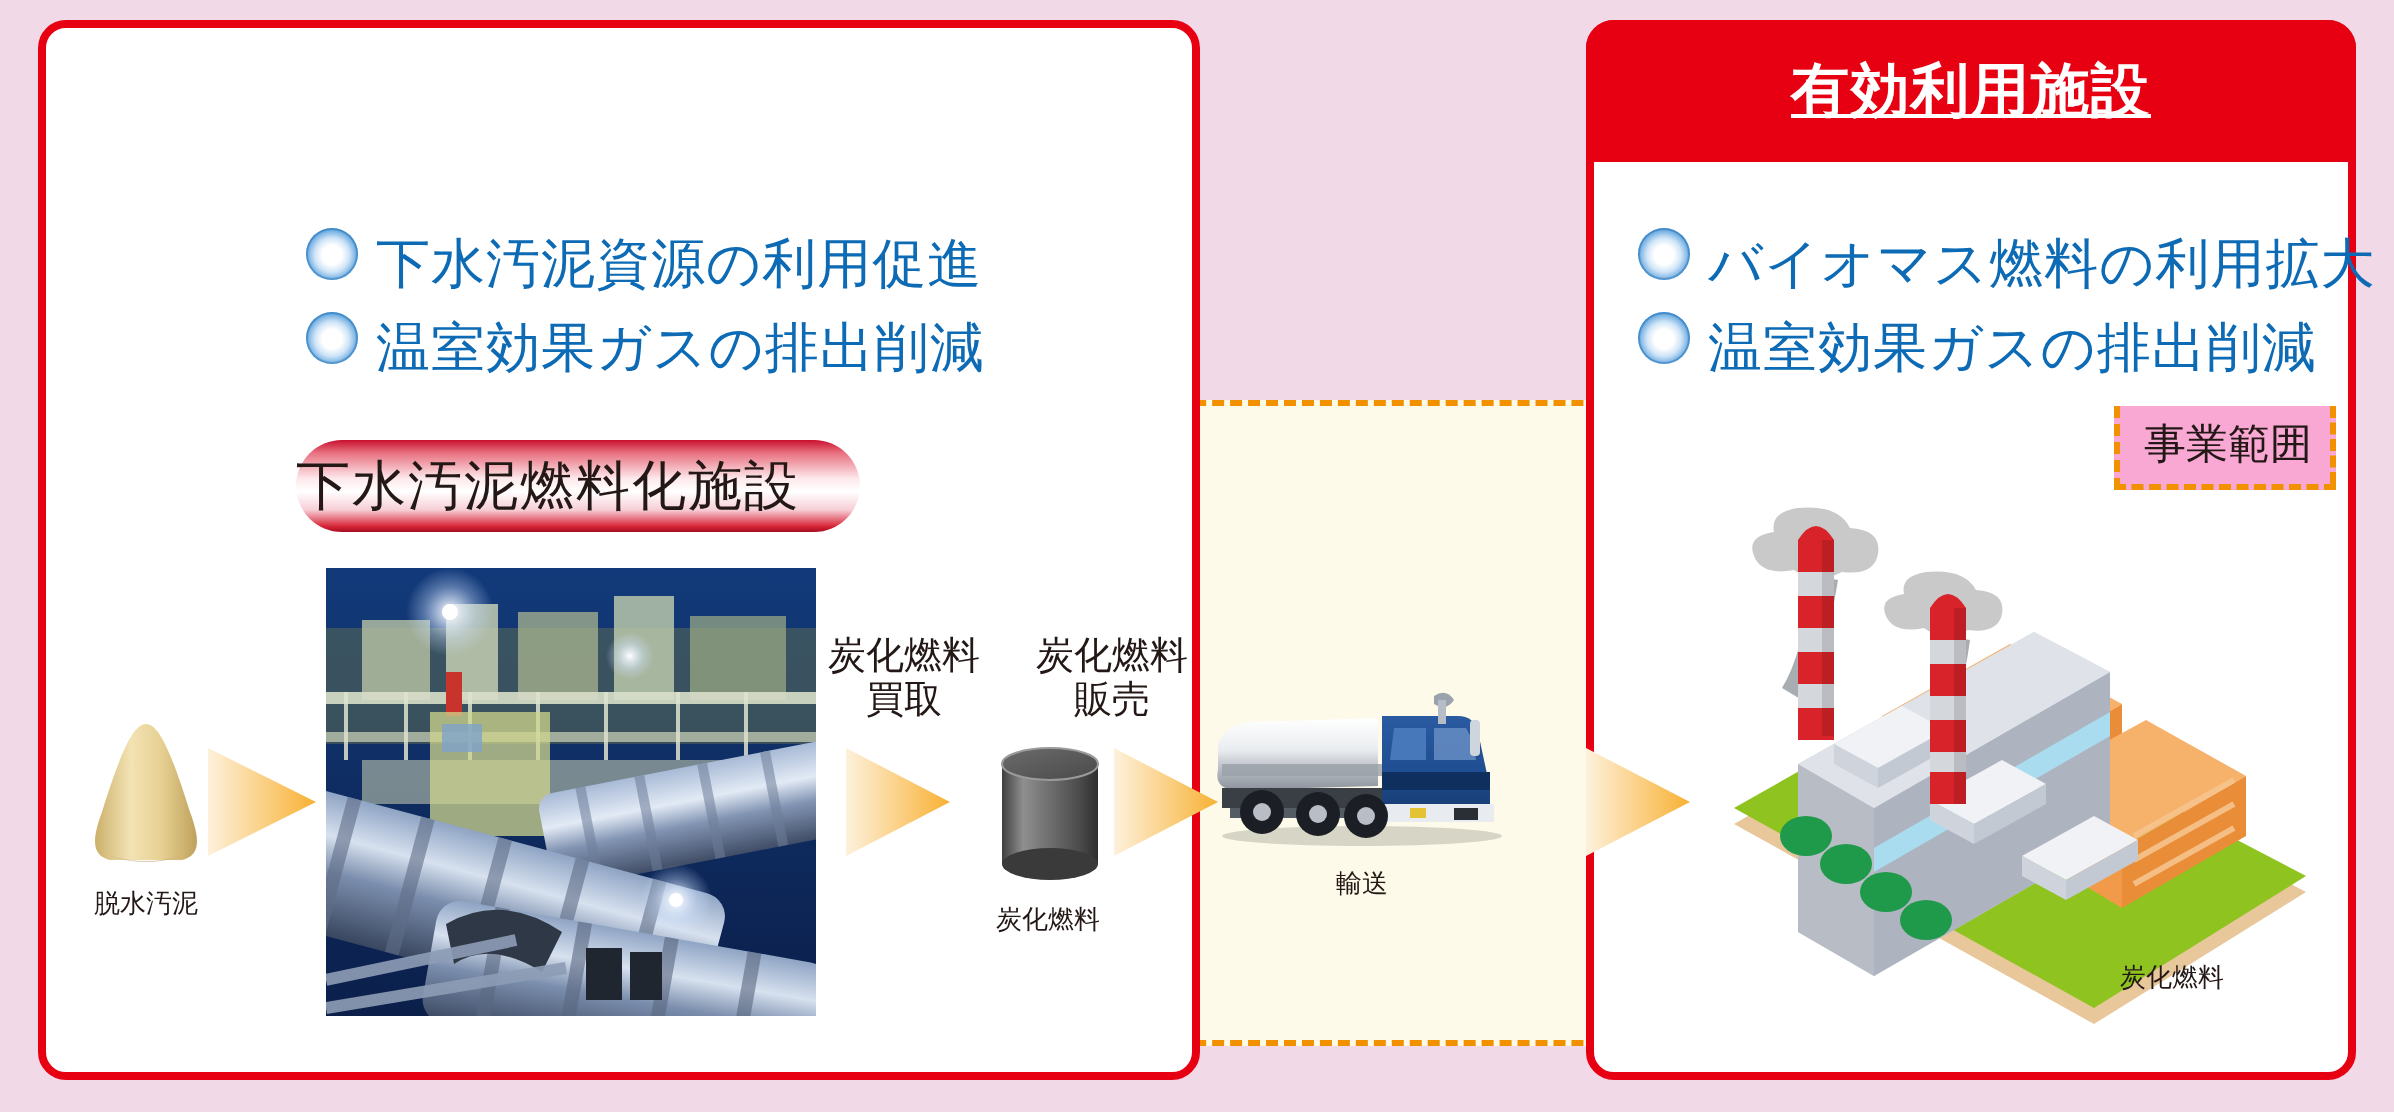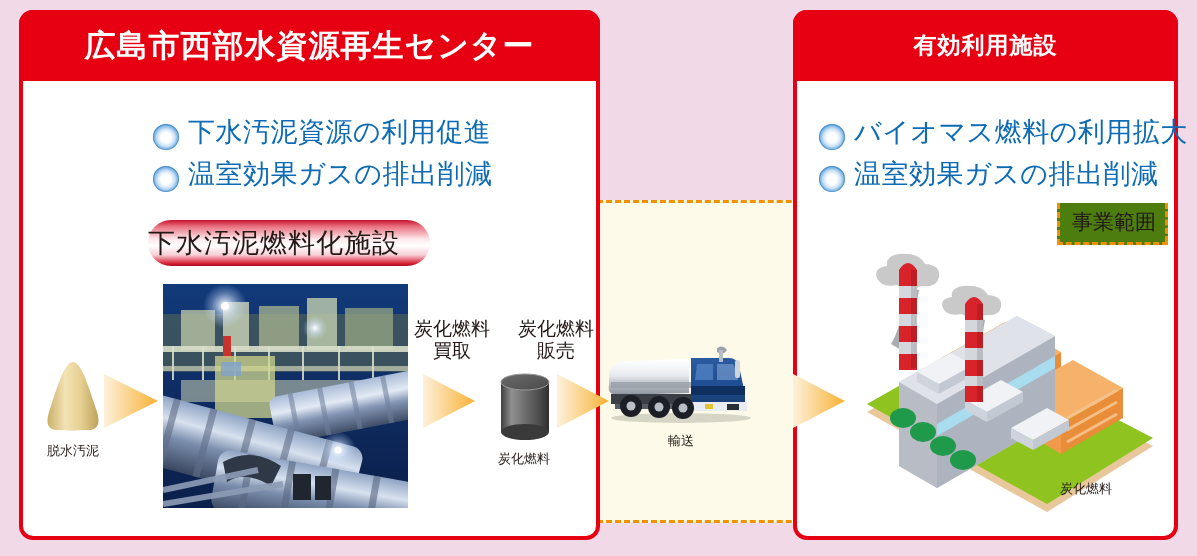--- a/index.html
+++ b/index.html
@@ -27,27 +27,27 @@
   .panel-header{
     position:absolute;left:-4px;top:-4px;
     background:#e60012;
     border-radius:14px 14px 0 0;
     color:#ffffff;
     font-weight:bold;
     display:flex;align-items:center;justify-content:center;
     letter-spacing:1px;
   }
   #panel-left .panel-header{width:581px;height:71px;font-size:31px;}
-  #panel-right .panel-header{width:385px;height:71px;font-size:23px;}
+  #panel-right .panel-header{width:385px;height:71px;font-size:29px;text-decoration:underline;}
 
   
   .bullets{position:absolute;display:flex;flex-direction:column;gap:6px;}
   #bullets-left{left:130px;top:100px;}
   #bullets-right{left:22px;top:100px;}
-  .bullet-row{display:flex;align-items:flex-end;gap:9px;}
+  .bullet-row{display:flex;align-items:flex-start;gap:9px;}
   .bullet-dot{
     width:26px;height:26px;border-radius:50%;
     background:radial-gradient(circle at 50% 52%, #ffffff 0%, #ffffff 26%, #cfe4f7 46%, #3f91d6 76%, #0a5ea8 100%);
     box-shadow:0 0 0 1px rgba(10,94,168,.35) inset;
     flex:0 0 auto;
   }
   .bullet-text{
     font-size:27px;color:#0d6bb5;font-weight:500;
     white-space:nowrap;letter-spacing:0.5px;
   }
@@ -65,21 +65,21 @@
   #scope-gap-cover{
     position:absolute;left:600px;top:203px;width:193px;height:317px;
     background:#fdfaea;z-index:1;
   }
 
   #scope-tag{
     position:absolute;left:1057px;top:203px;
     border:3px dashed #f29100;border-top:none;border-right:none;
     box-sizing:border-box;
     padding:5px 12px 6px 12px;
-    font-size:21px;color:#231815;background:#4d7c0f;
+    font-size:21px;color:#231815;background:#f9a8d4;
     z-index:6;white-space:nowrap;
   }
   #scope-tag::after{
     content:"";position:absolute;right:0;top:0;bottom:0;width:0;
     border-right:3px dashed #f29100;
   }
 
   
   #facility-pill{
     position:absolute;left:148px;top:220px;
@@ -129,23 +129,20 @@
 </style>
 </head>
 <body>
 
 <div id="stage">
 
   <div id="scope-box"></div>
   <div id="scope-gap-cover"></div>
 
   <div id="panel-left" class="panel">
-    <div class="panel-header">
-      <span>広島市西部水資源再生センター</span>
-    </div>
 
     <div class="bullets" id="bullets-left">
       <div class="bullet-row">
         <span class="bullet-dot"></span>
         <span class="bullet-text">下水汚泥資源の利用促進</span>
       </div>
       <div class="bullet-row">
         <span class="bullet-dot"></span>
         <span class="bullet-text">温室効果ガスの排出削減</span>
       </div>

